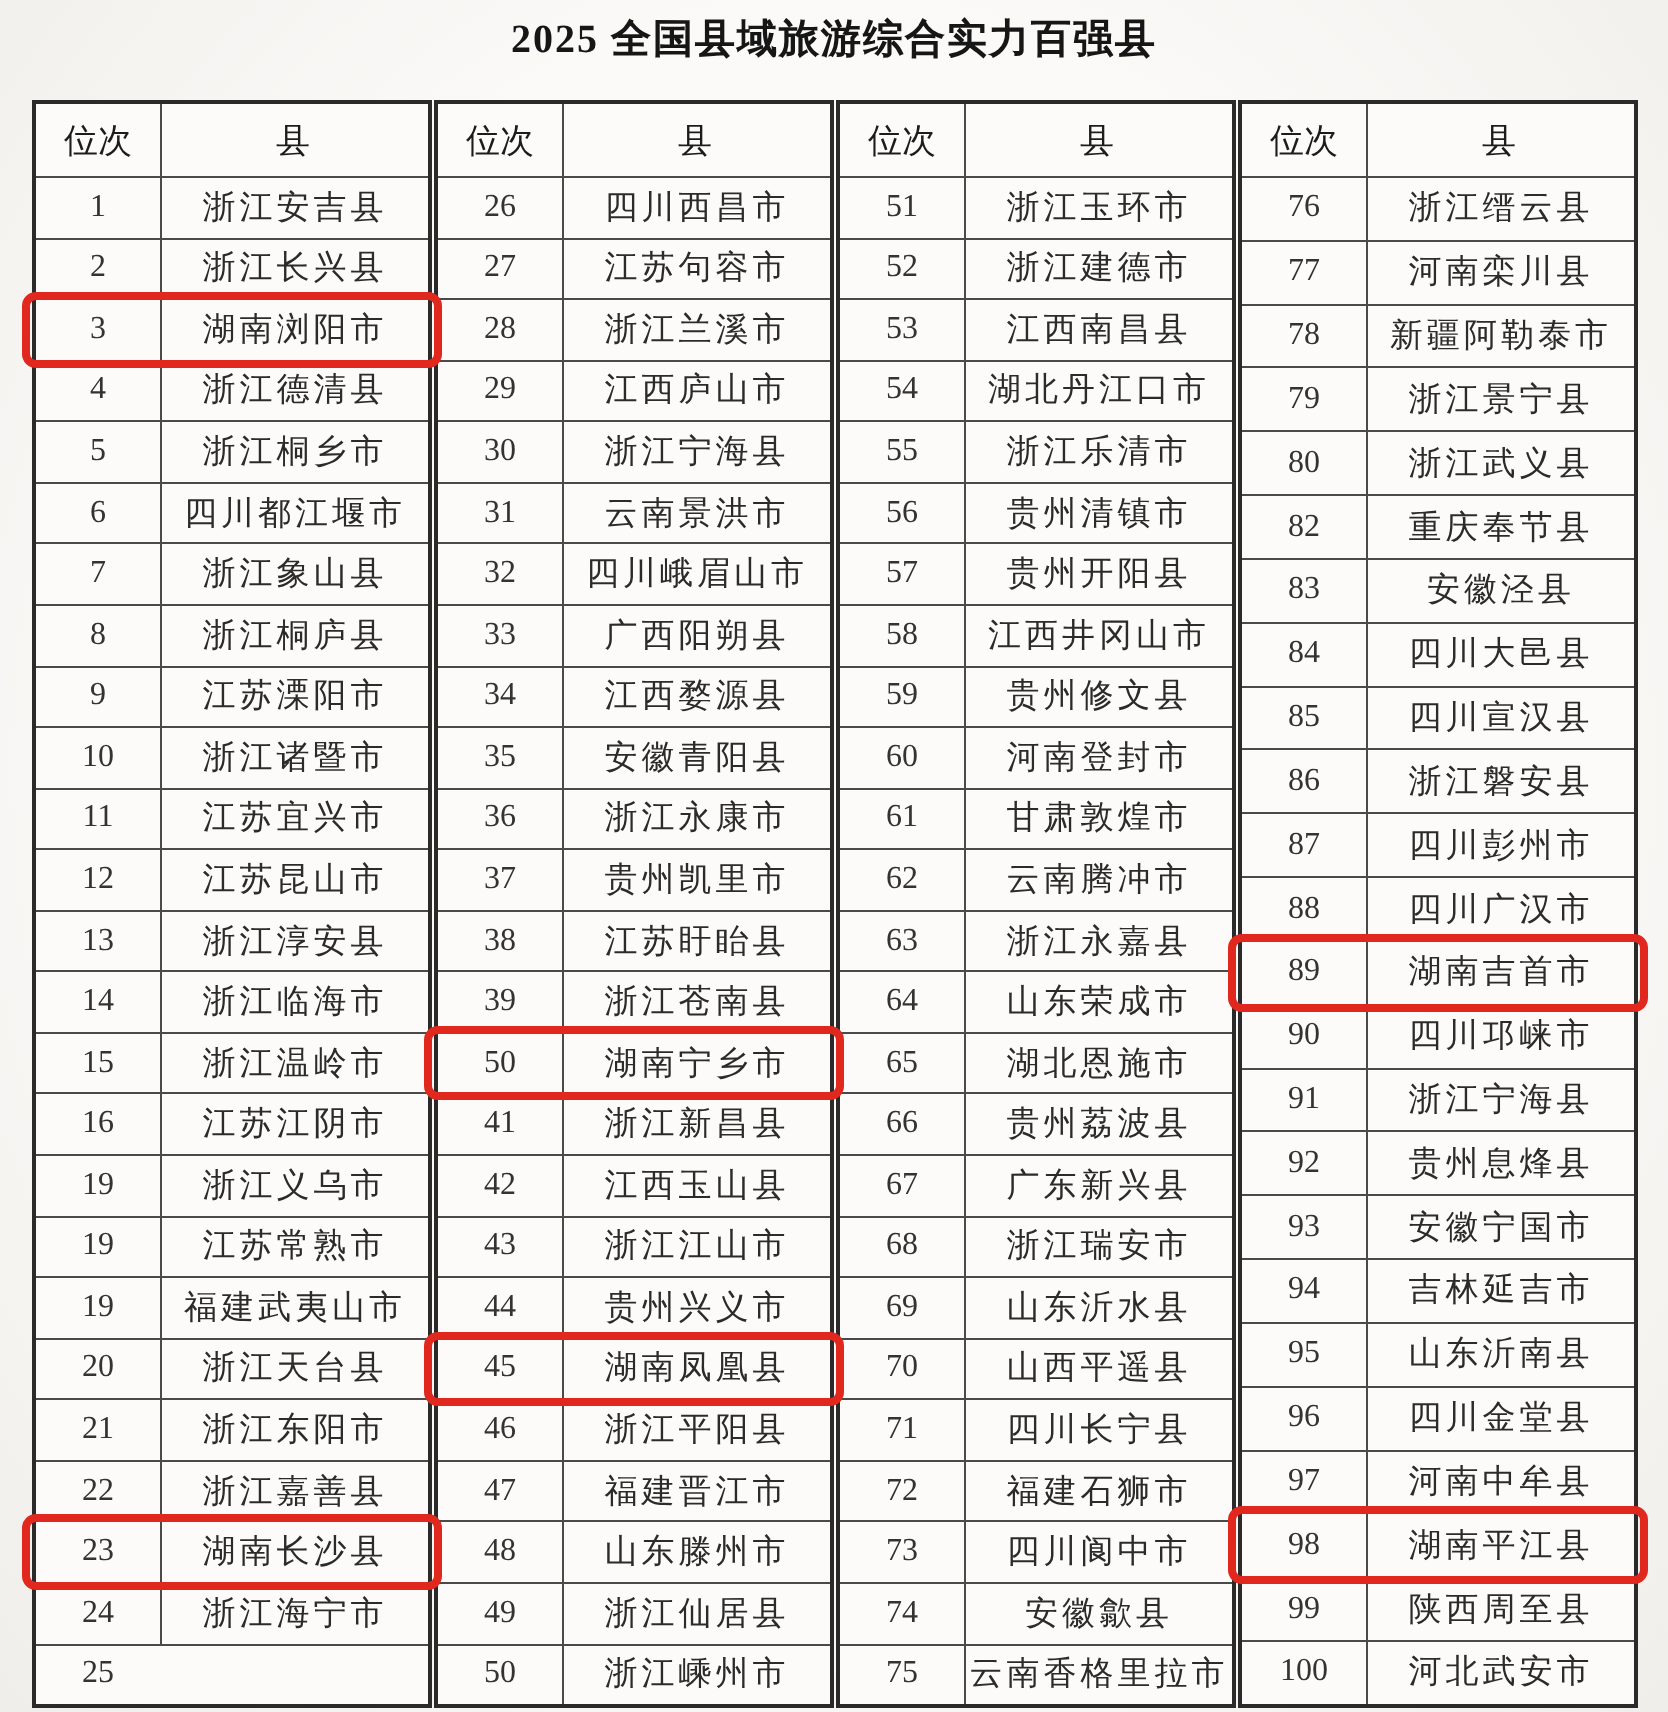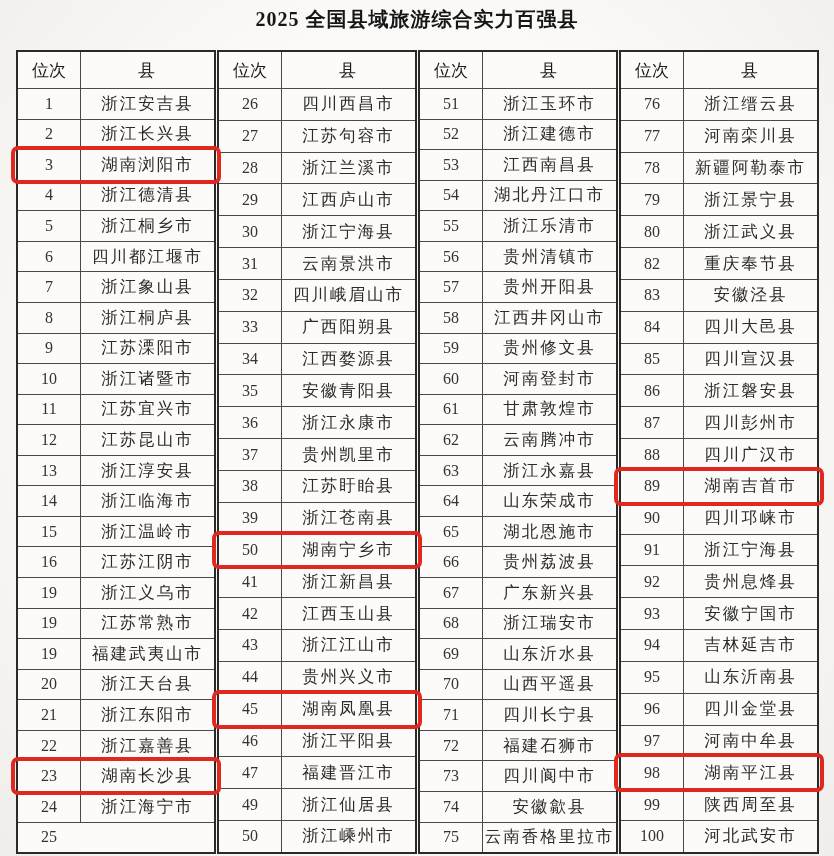--- a/index.html
+++ b/index.html
@@ -258,20 +258,24 @@
         </div>
         <div class="trow">
           <div class="cell rank">46</div>
           <div class="cell county">浙江平阳县</div>
         </div>
         <div class="trow">
           <div class="cell rank">47</div>
           <div class="cell county">福建晋江市</div>
         </div>
         <div class="trow">
+          <div class="cell rank">48</div>
+          <div class="cell county">山东滕州市</div>
+        </div>
+        <div class="trow">
           <div class="cell rank">49</div>
           <div class="cell county">浙江仙居县</div>
         </div>
         <div class="trow">
           <div class="cell rank">50</div>
           <div class="cell county">浙江嵊州市</div>
         </div>
       </div>
   </div>
 

